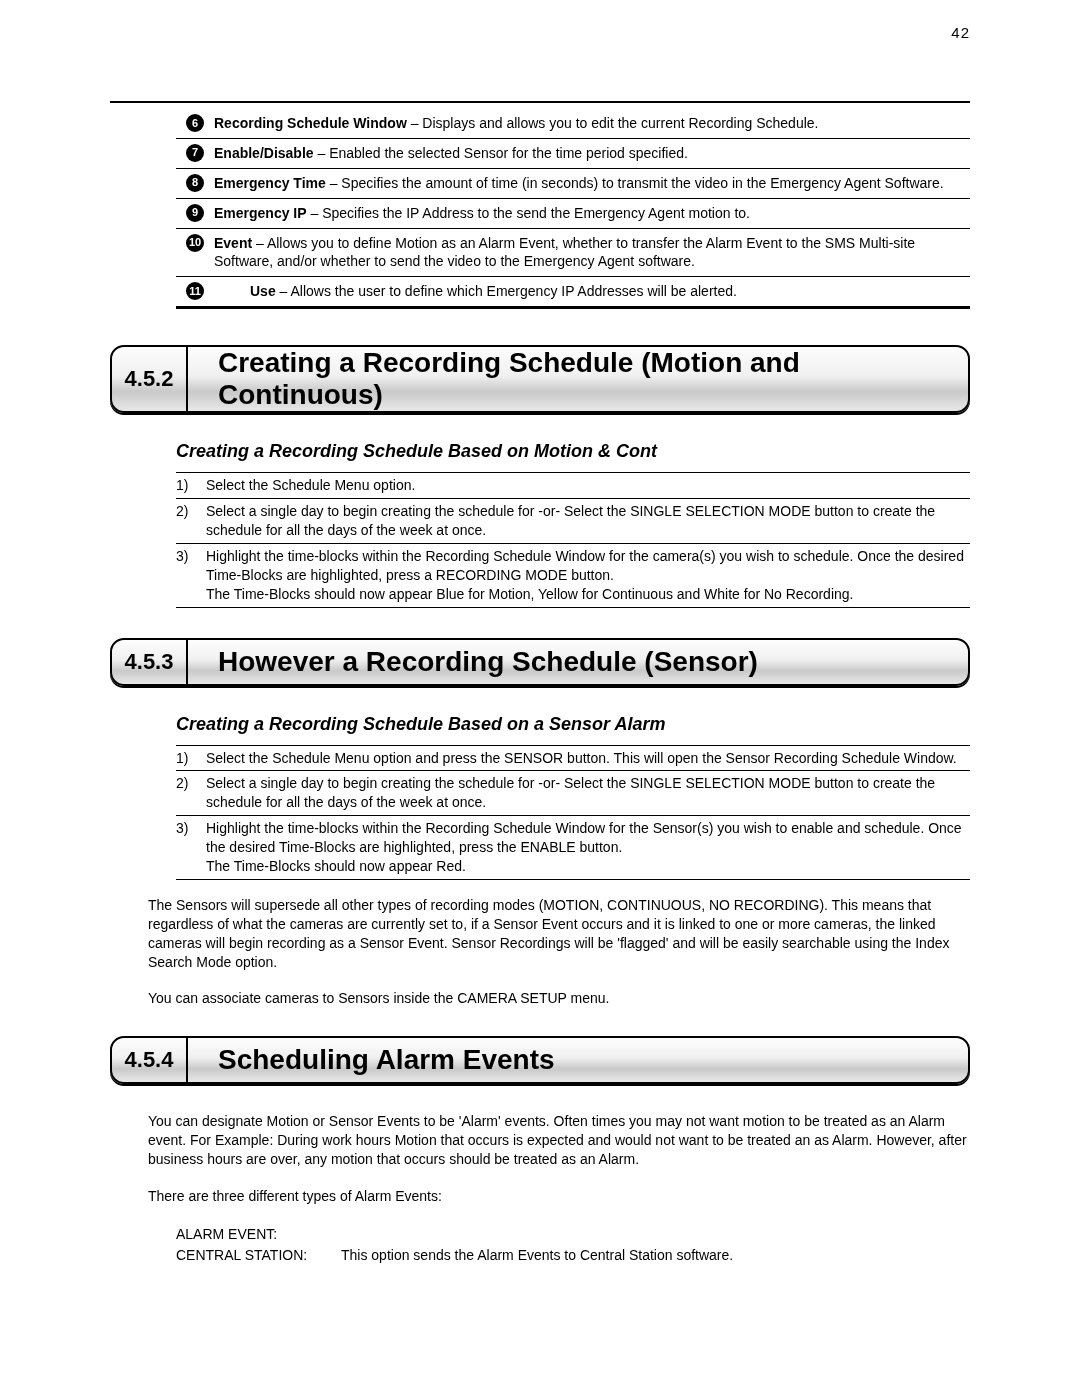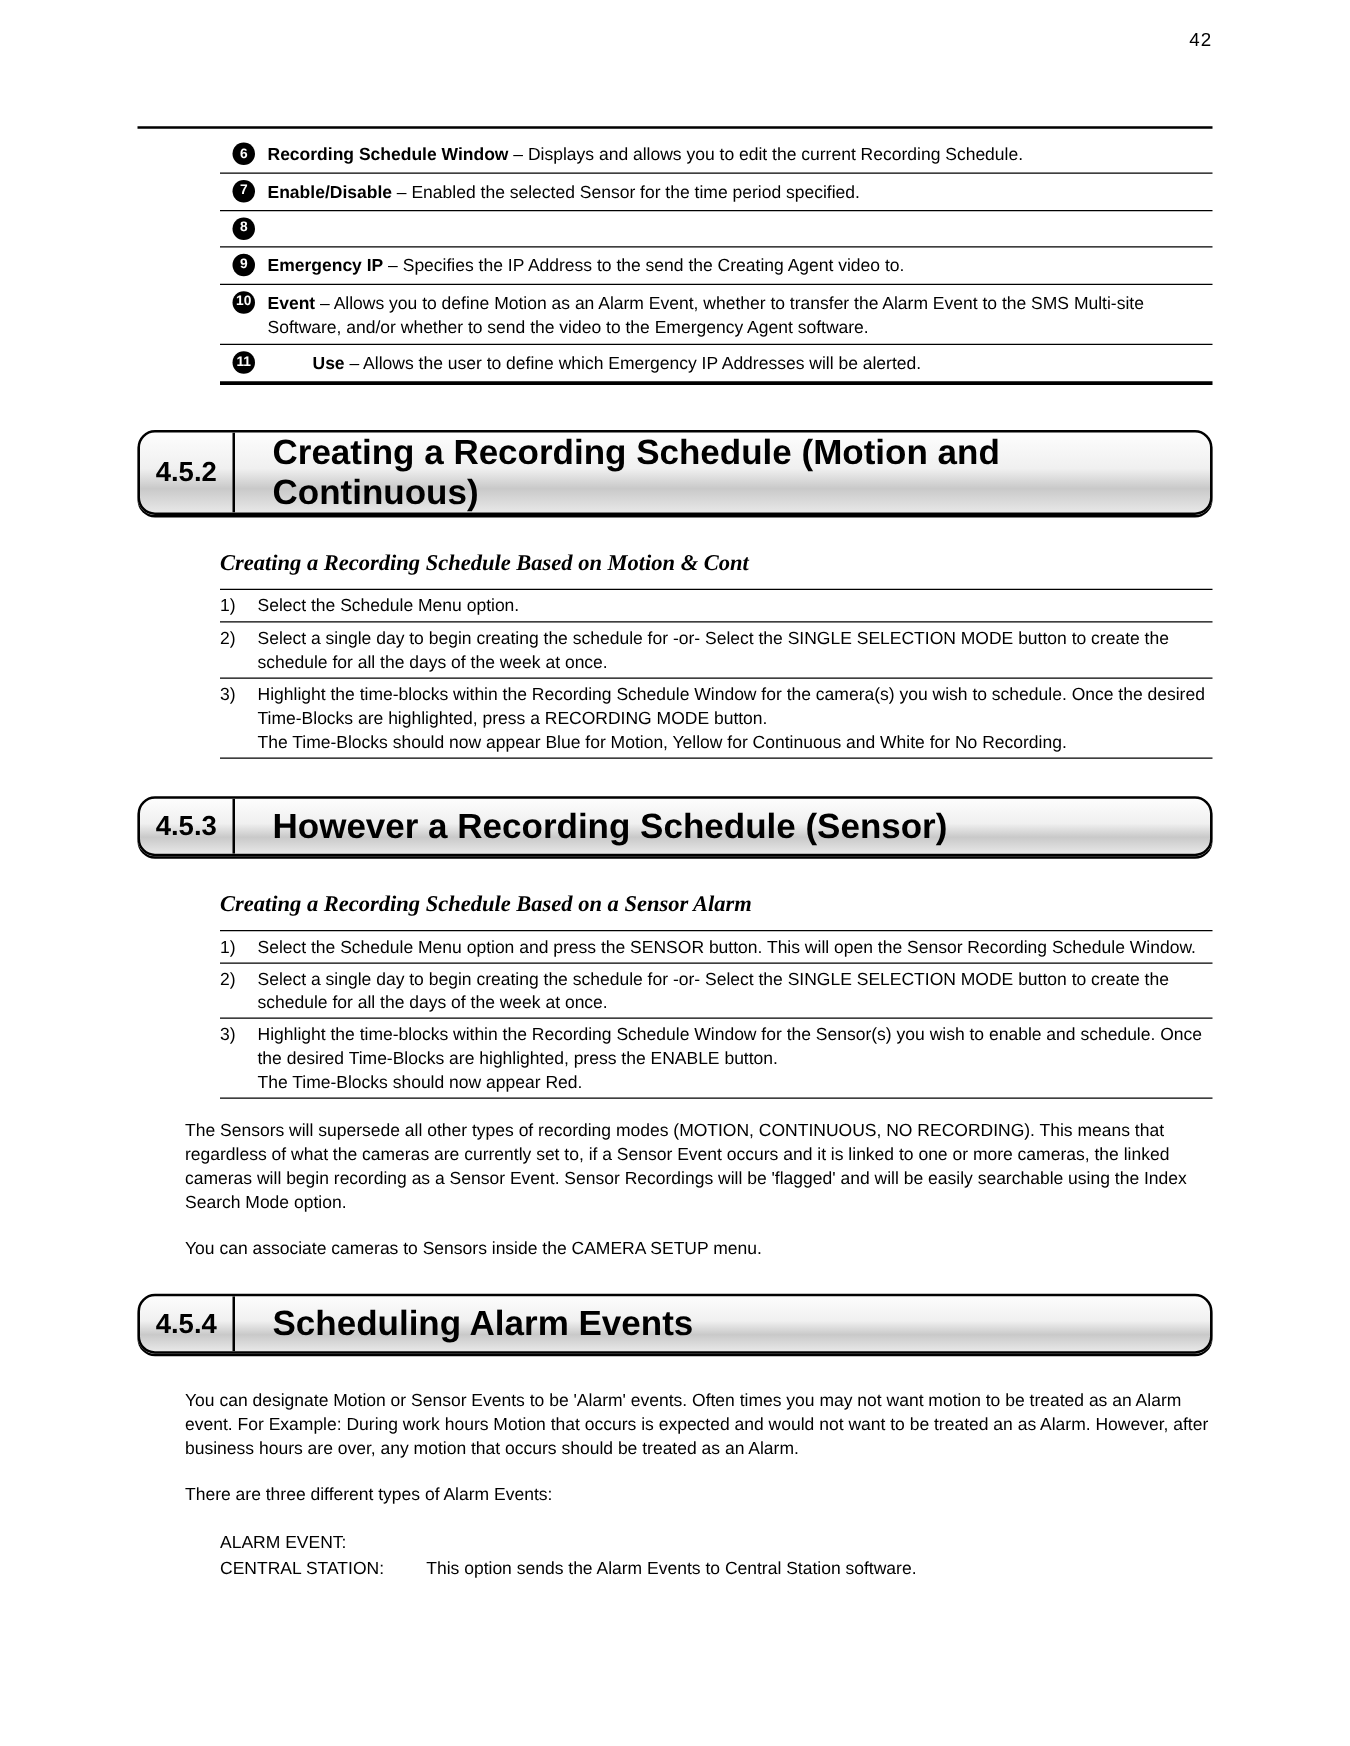--- a/index.html
+++ b/index.html
@@ -94,21 +94,20 @@
     min-height: 44px;
   }
 
   
   .subheading {
     font-size: 18px;
     font-weight: bold;
     font-style: italic;
     margin-left: 66px;
     margin-bottom: 10px;
-    font-family: Liberation Serif, serif;
   }
 
   
   .steps {
     margin-left: 66px;
     border-top: 1px solid #000;
     border-bottom: 1px solid #000;
     font-size: 14px;
     line-height: 1.35;
     margin-bottom: 30px;
@@ -160,26 +159,27 @@
     <div class="def-row">
       <div class="bullet">
           <div class="bullet-circle">7</div>
         </div>
       <div class="def-text"><b>Enable/Disable</b><span> – Enabled the selected Sensor for the time period specified.</span></div>
     </div>
     <div class="def-row">
       <div class="bullet">
           <div class="bullet-circle">8</div>
         </div>
+      <div class="def-text"><b>Emergency Time</b><span> – Specifies the amount of time (in seconds) to transmit the video in the Emergency Agent Software.</span></div>
     </div>
     <div class="def-row">
       <div class="bullet">
           <div class="bullet-circle">9</div>
         </div>
-      <div class="def-text"><b>Emergency IP</b><span> – Specifies the IP Address to the send the Creating Agent video to.</span></div>
+      <div class="def-text"><b>Emergency IP</b><span> – Specifies the IP Address to the send the Emergency Agent motion to.</span></div>
     </div>
     <div class="def-row">
       <div class="bullet">
           <div class="bullet-circle">10</div>
         </div>
       <div class="def-text"><b>Event</b><span> – Allows you to define Motion as an Alarm Event, whether to transfer the Alarm Event to the SMS Multi-site Software, and/or whether to send the video to the Emergency Agent software.</span></div>
     </div>
     <div class="def-row">
       <div class="bullet">
           <div class="bullet-circle">11</div>

